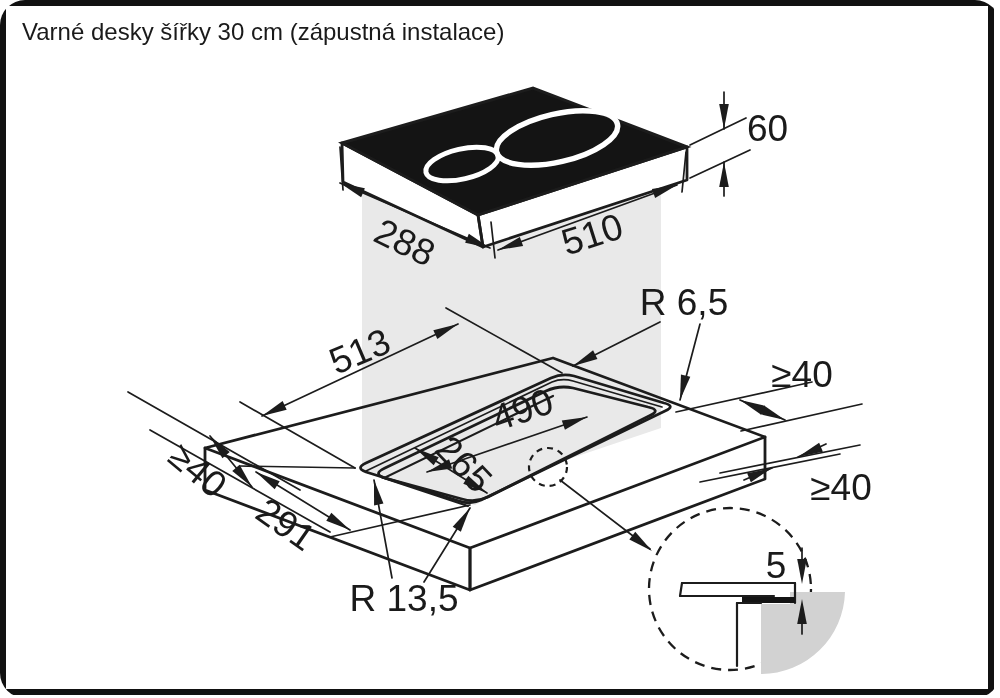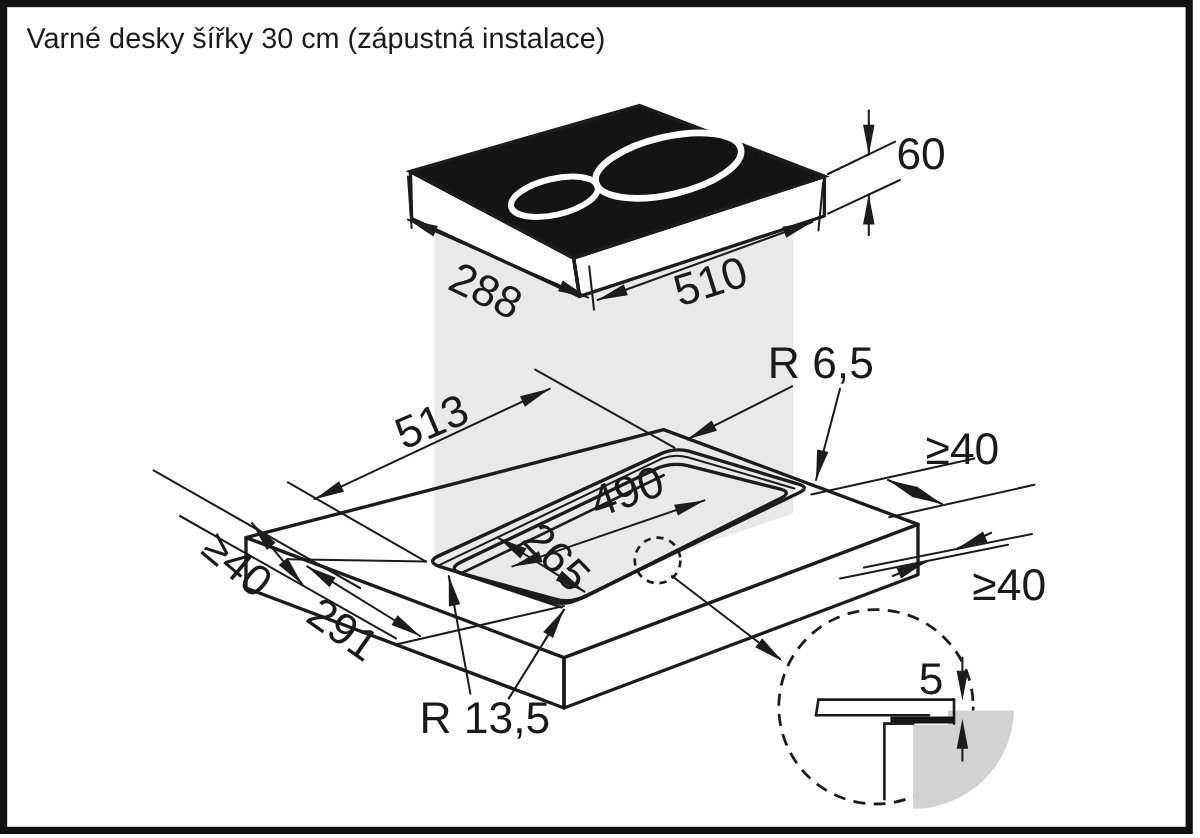--- a/index.html
+++ b/index.html
@@ -1,17 +1,17 @@
 <!DOCTYPE html>
 <html><head>
 <meta charset="utf-8">
 <style>
   html,body{margin:0;padding:0;background:#ffffff;}
   #stage{position:relative;width:1000px;height:698px;background:#fff;overflow:hidden;
-         font-family:"Liberation Sans",sans-serif;}
+         font-family:"Liberation Sans",sans-serif;border-radius:25px;}
   svg{display:block}
   .ln{stroke:#1c1c1c;stroke-width:2.8;fill:none;stroke-linejoin:round;stroke-linecap:round;}
   .lnthin{stroke:#1c1c1c;stroke-width:1.7;fill:none;stroke-linecap:round;}
   .lnmed{stroke:#1c1c1c;stroke-width:2.2;fill:none;stroke-linecap:round;}
   .fillw{fill:#ffffff;stroke:none;}
   .dim{font-size:37px;fill:#1a1a1a;}
   .ttl{font-size:24px;fill:#1a1a1a;}
   text{user-select:none;}
 </style>
 </head>

